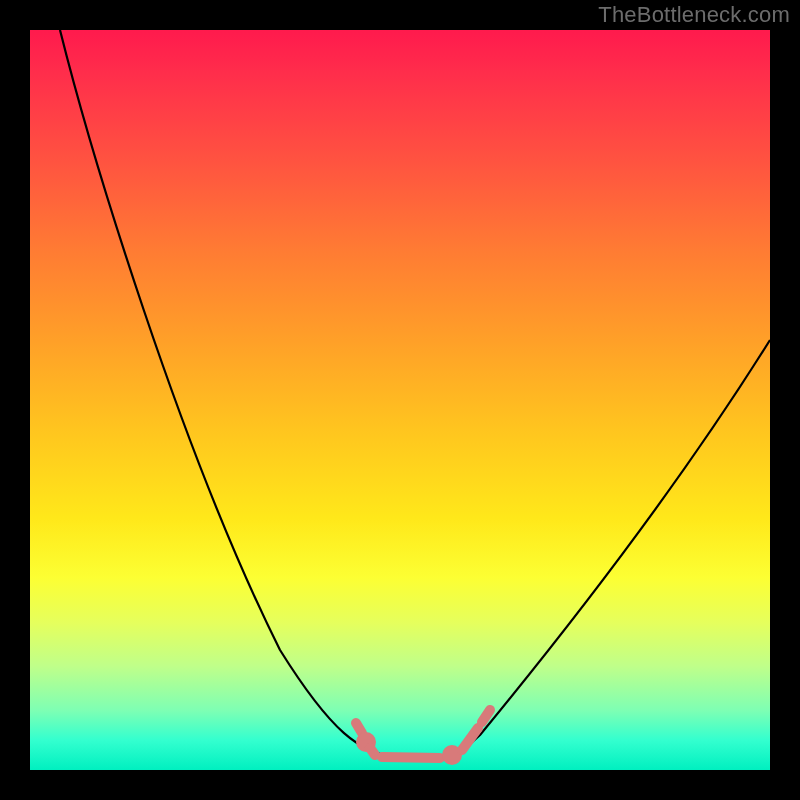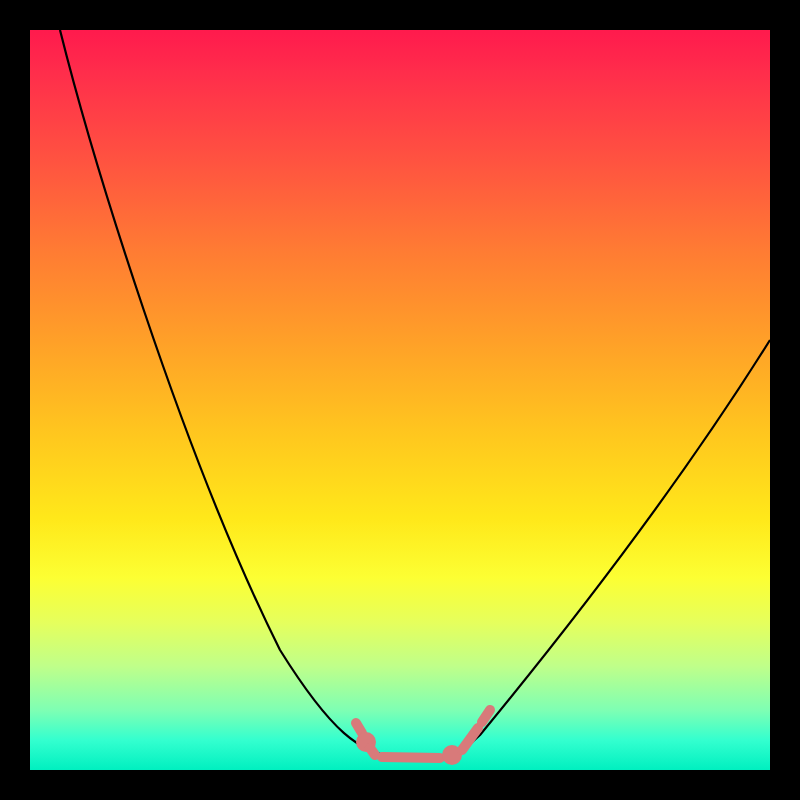--- a/index.html
+++ b/index.html
@@ -56,20 +56,21 @@
     top: 0;
     width: 740px;
     height: 740px;
   }
 </style>
 </head>
 <body>
 
 <div class="frame">
 
+  <div class="attribution">TheBottleneck.com</div>
 
   <div class="plot">
 
     <svg class="curve" viewBox="0 0 740 740" preserveAspectRatio="none">
 
       <path fill="none" stroke="#000" stroke-width="2.2" d="M 30 0
                C 60 120, 150 420, 250 620
                C 300 700, 330 725, 370 728
                C 410 730, 430 725, 450 705
                C 520 620, 640 470, 740 310"></path>

